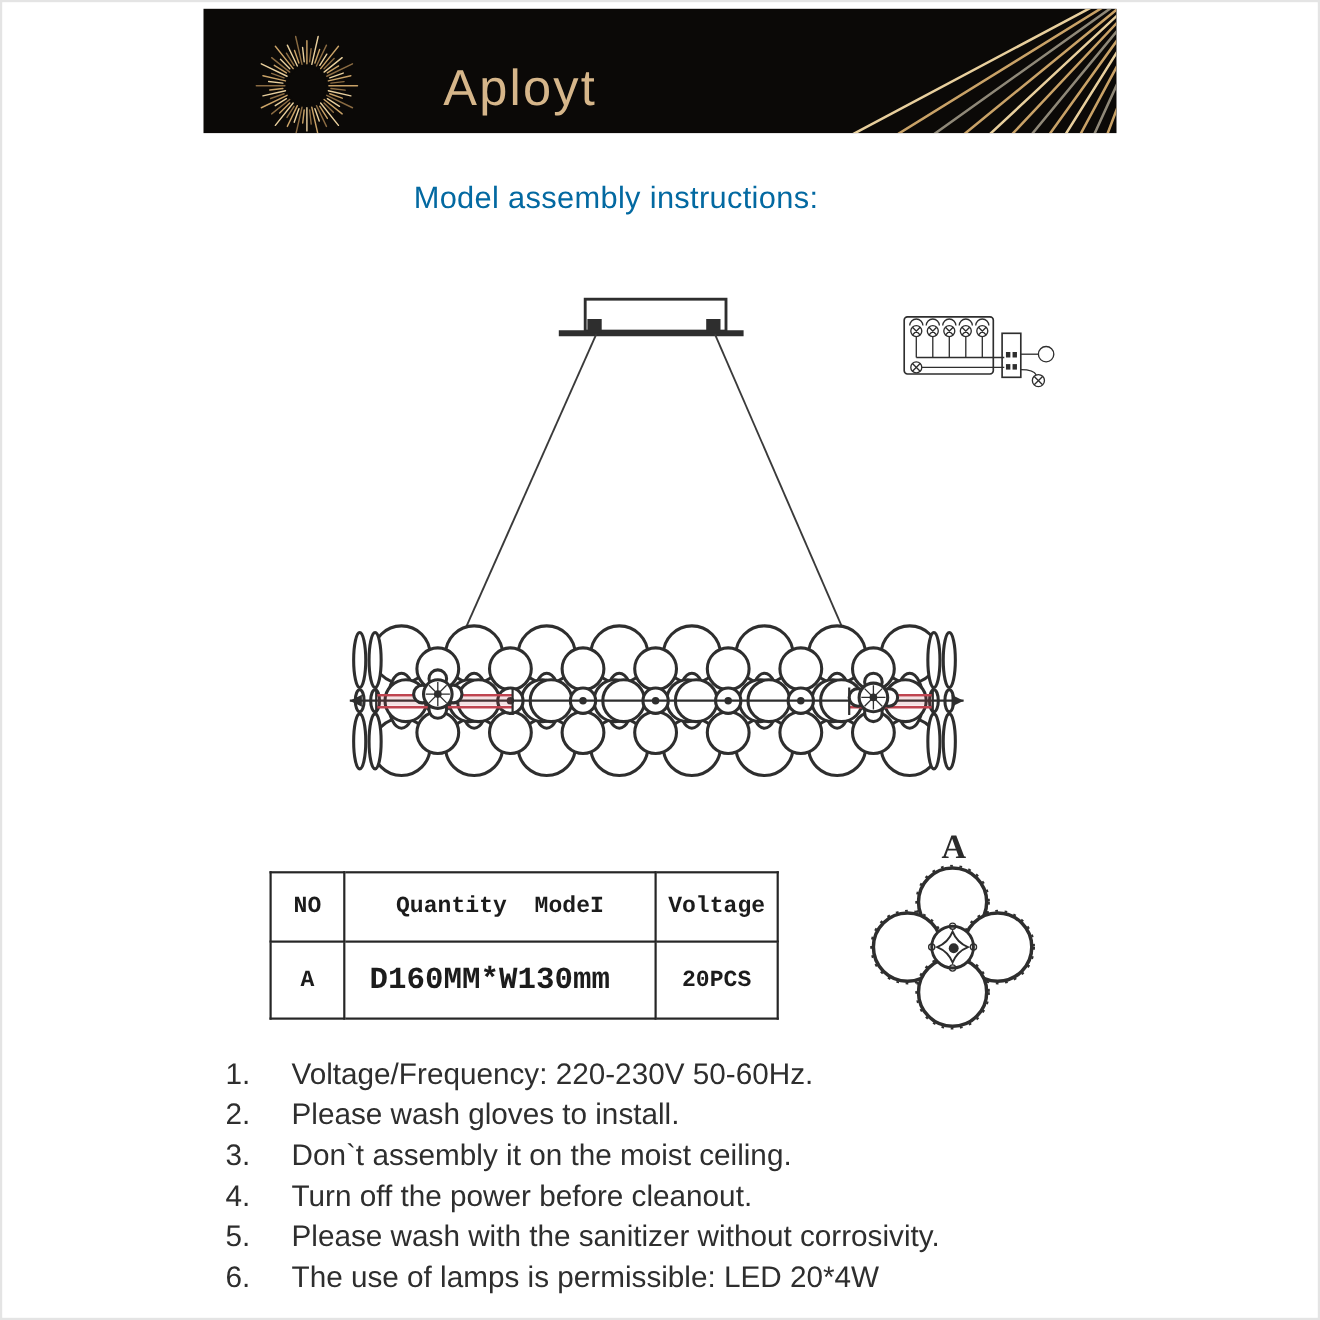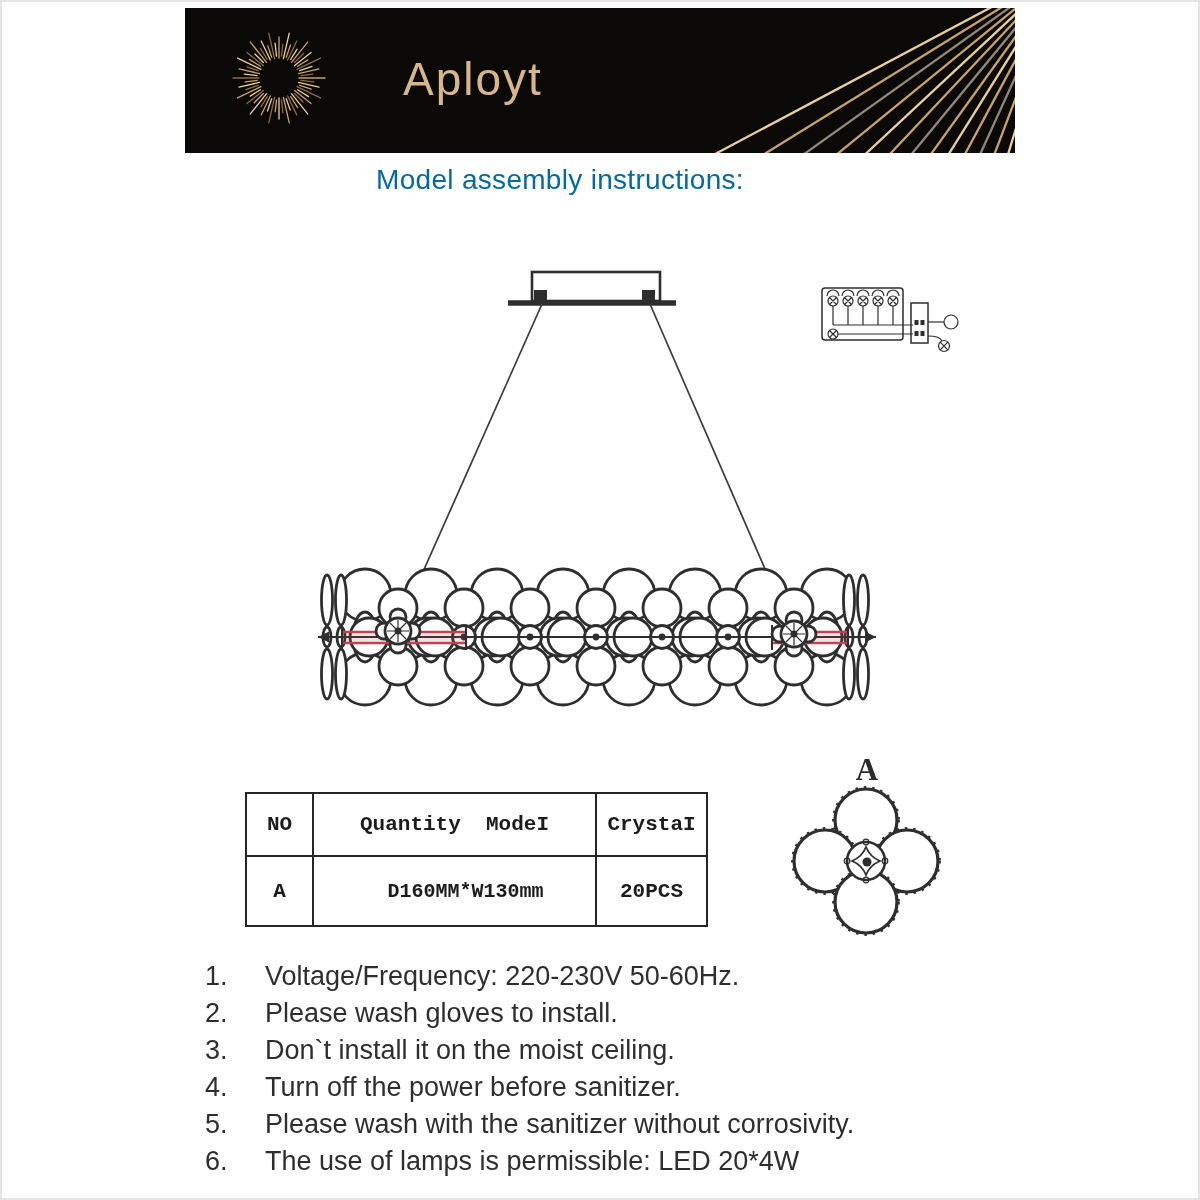--- a/index.html
+++ b/index.html
@@ -3,21 +3,21 @@
 <meta charset="utf-8">
 <style>
   html,body{margin:0;padding:0;background:#fff;}
   .page{
     position:relative;width:1200px;height:1200px;background:#fff;
     font-family:"Liberation Sans",sans-serif;overflow:hidden;
     outline:2px solid #e4e4e4;outline-offset:-2px;
   }
   
   .banner{
-    position:absolute;left:185px;top:8px;width:830px;height:145px;
+    position:absolute;left:185px;top:8px;width:830px;height:113px;
     background:var(--banner_bg,#0b0907);overflow:hidden;
   }
   .banner-art{position:absolute;left:0;top:0;}
   .brand{
     position:absolute;left:218px;top:44px;
     font-size:46px;letter-spacing:2px;color:var(--brand_text,#d6b68a);
     font-family:"Liberation Sans",sans-serif;font-weight:400;
   }
   
   .title-block{
@@ -52,21 +52,21 @@
   }
   .spec th,.spec td{
     border:2.5px solid #262626;white-space:pre;font-weight:700;
     text-align:center;vertical-align:middle;padding:0;
   }
   .spec th{height:60px;font-size:21px;}
   .spec td{height:66px;font-size:21px;}
   .spec .c-no{width:67px;}
   .spec .c-model{width:283px;}
   .spec .c-qty{width:111px;}
-  .spec td.model-cell{text-align:center;padding-left:22px;font-size:20px;}
+  .spec td.model-cell{text-align:left;padding-left:22px;font-size:28px;}
   
   .instructions{
     position:absolute;left:205px;top:958px;width:830px;margin:0;padding:0;
     list-style:none;color:#2e2e2e;font-size:27px;line-height:37px;
   }
   .instructions li{display:flex;}
   .instructions .num{width:60px;flex:0 0 60px;}
   .instructions .txt{flex:1;}
 </style>
 </head>
@@ -298,46 +298,46 @@
   <table class="spec">
     <colgroup>
         <col class="c-no">
         <col class="c-model">
         <col class="c-qty">
       </colgroup>
     <tbody>
         <tr>
       <th>NO</th>
       <th>Quantity  ModeI</th>
-      <th>CrystaI</th>
+      <th>Voltage</th>
     </tr>
     <tr>
       <td>A</td>
       <td class="model-cell">D160MM*W130mm</td>
       <td>20PCS</td>
     </tr>
   </tbody>
     </table>
 
   <ol class="instructions">
     <li>
       <span class="num">1.</span>
       <span class="txt">Voltage/Frequency: 220-230V 50-60Hz.</span>
     </li>
     <li>
       <span class="num">2.</span>
       <span class="txt">Please wash gloves to install.</span>
     </li>
     <li>
       <span class="num">3.</span>
-      <span class="txt">Don`t install it on the moist ceiling.</span>
+      <span class="txt">Don`t assembly it on the moist ceiling.</span>
     </li>
     <li>
       <span class="num">4.</span>
-      <span class="txt">Turn off the power before sanitizer.</span>
+      <span class="txt">Turn off the power before cleanout.</span>
     </li>
     <li>
       <span class="num">5.</span>
       <span class="txt">Please wash with the sanitizer without corrosivity.</span>
     </li>
     <li>
       <span class="num">6.</span>
       <span class="txt">The use of lamps is permissible: LED 20*4W</span>
     </li>
   </ol>

